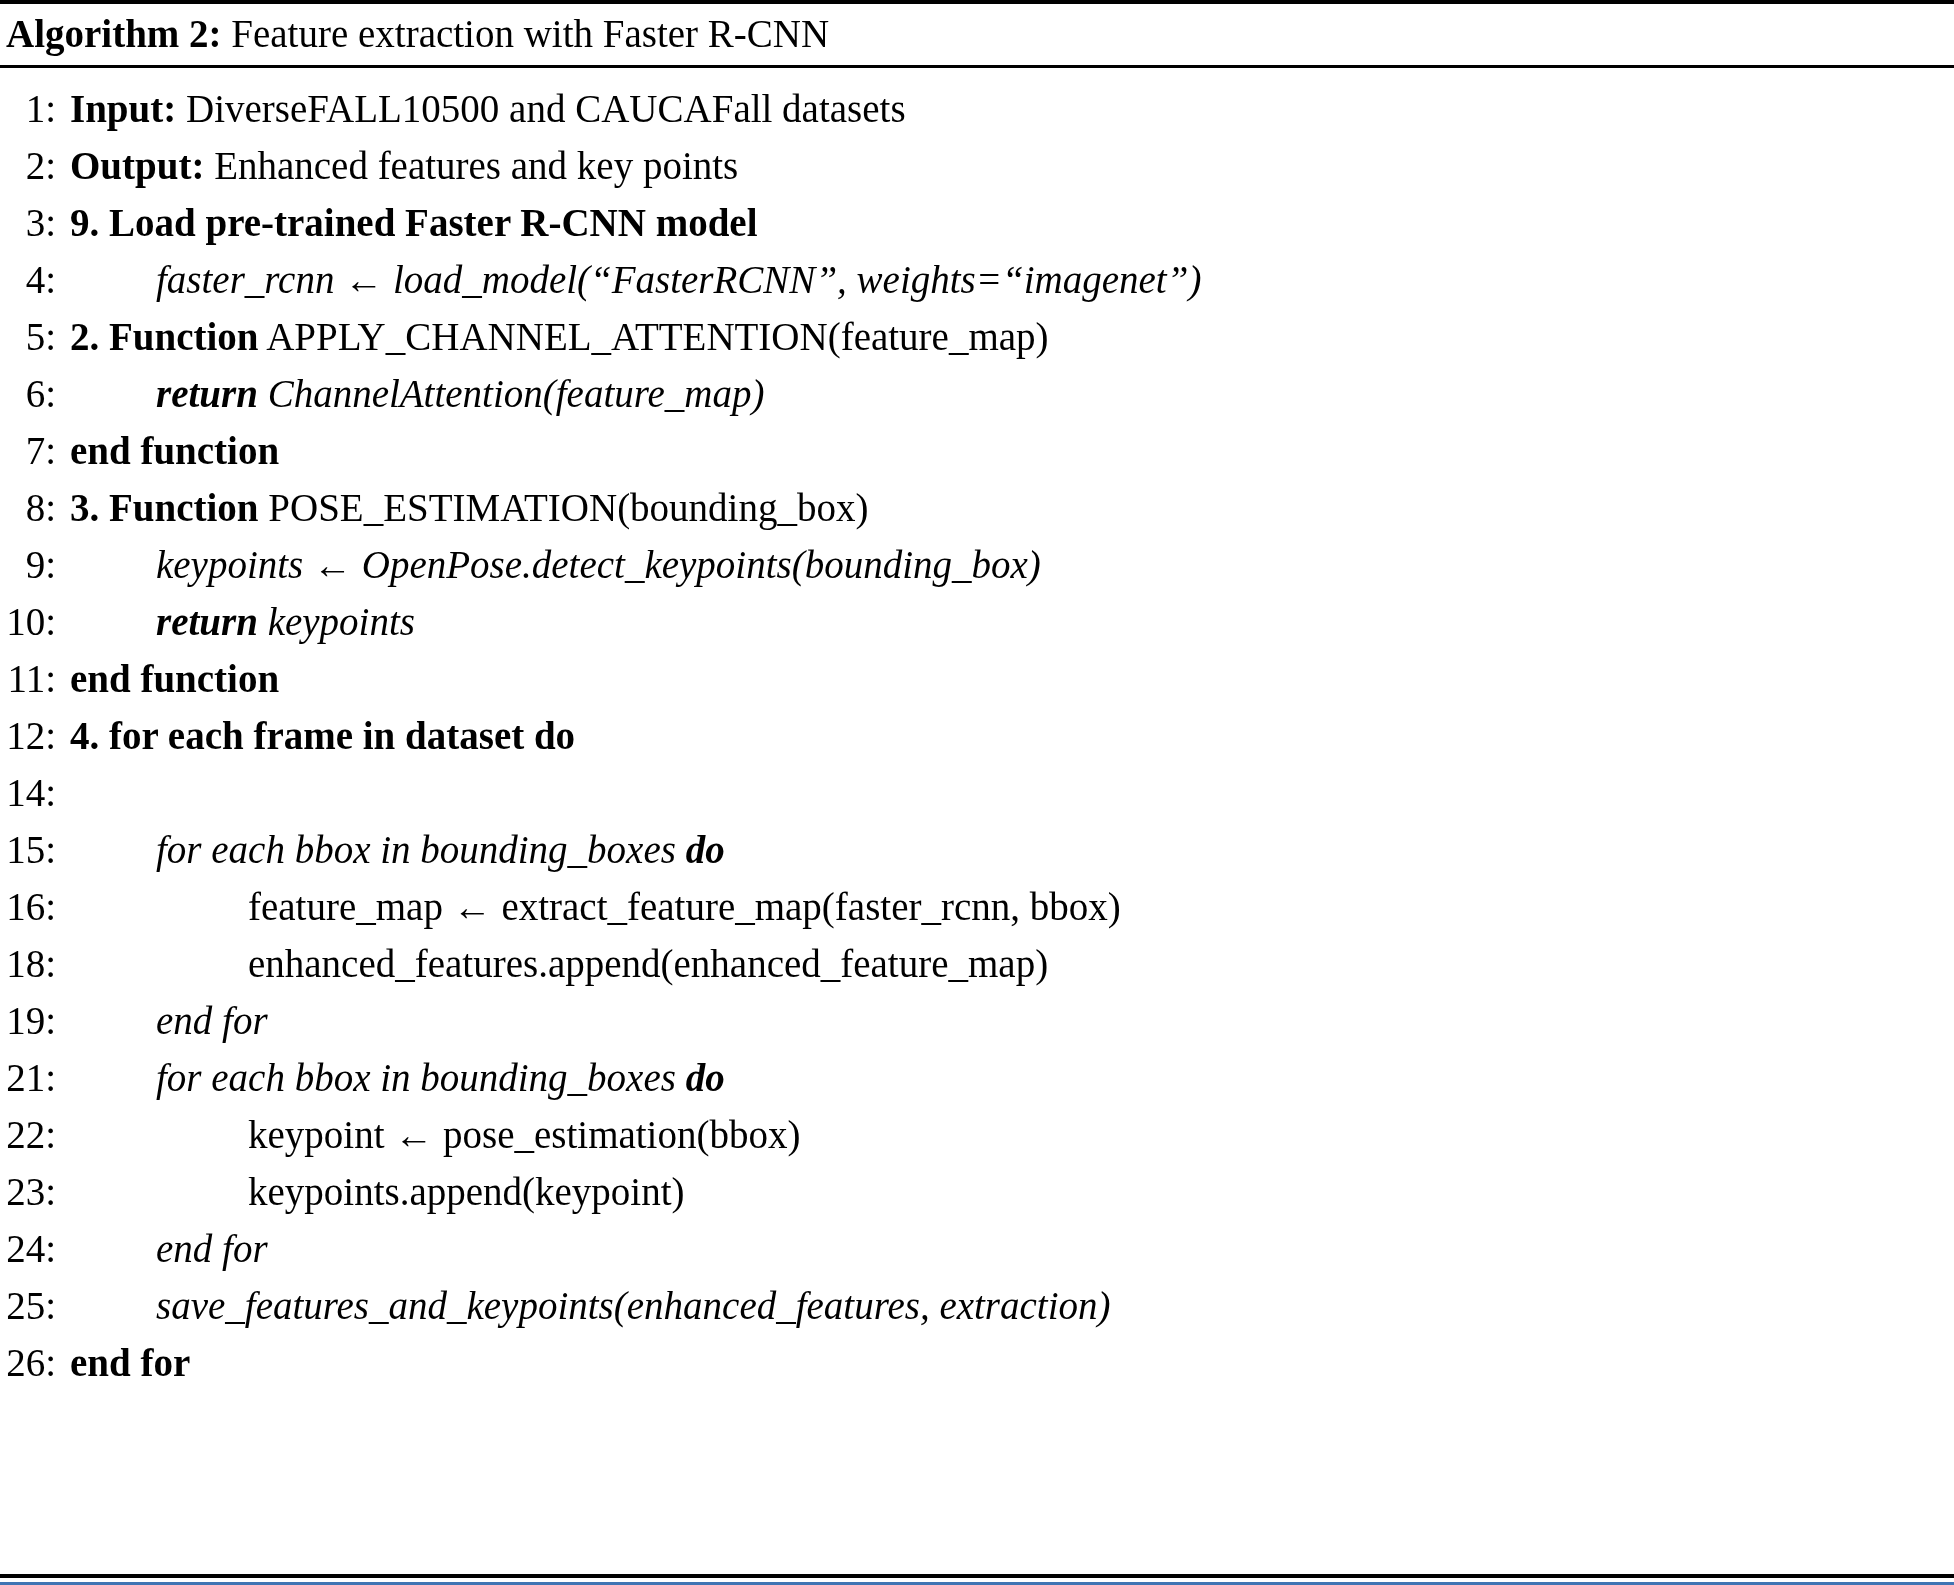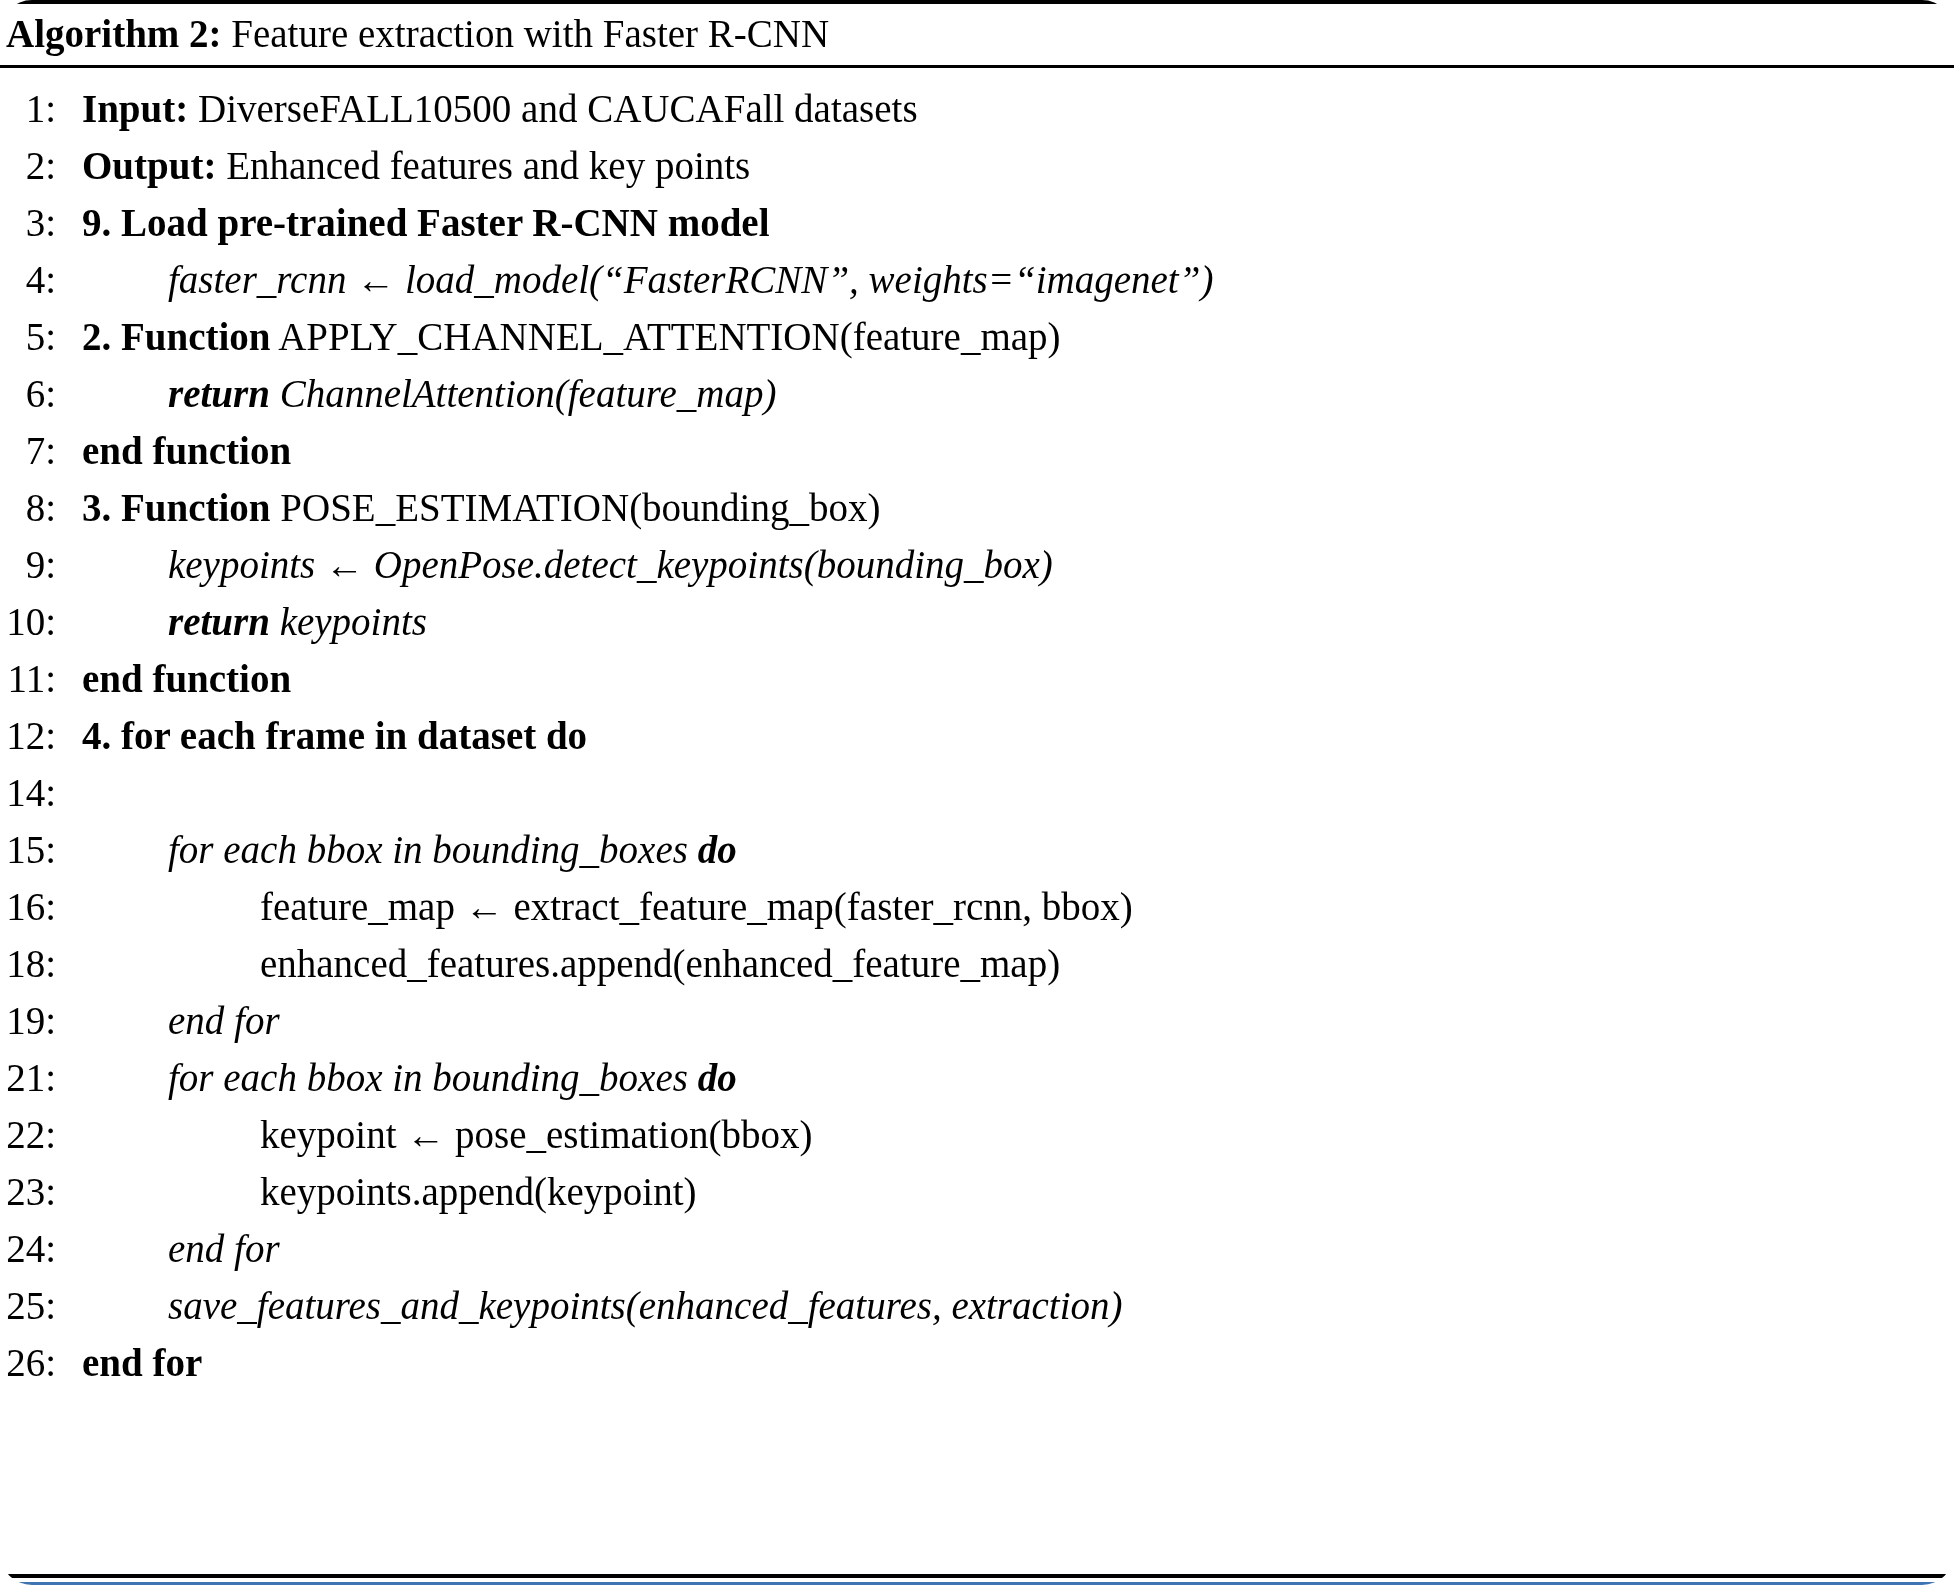--- a/index.html
+++ b/index.html
@@ -14,21 +14,20 @@
     background: var(--bg);
     color: var(--text);
   }
   .page {
     width: 1954px;
     height: 1585px;
     background: var(--bg);
     display: flex;
     flex-direction: column;
     overflow: hidden;
-    border-radius: 32px;
   }
   .top-rule {
     height: 4px;
     background: var(--rule);
     flex: 0 0 auto;
   }
   .algo-header {
     font-size: 39px;
     line-height: 50px;
     padding: 5px 10px 6px 6px;
@@ -45,21 +44,21 @@
     font-size: 39px;
     line-height: 57px;
     white-space: pre;
   }
   .line-num {
     flex: 0 0 56px;
     width: 56px;
     text-align: right;
   }
   .line-content {
-    margin-left: 26px;
+    margin-left: 14px;
   }
   .ind0 { padding-left: 0; }
   .ind1 { padding-left: 86px; font-style: italic; }
   .ind2 { padding-left: 178px; }
   .bold { font-weight: bold; }
   .bottom-rule {
     height: 4px;
     background: var(--rule);
     flex: 0 0 auto;
   }

